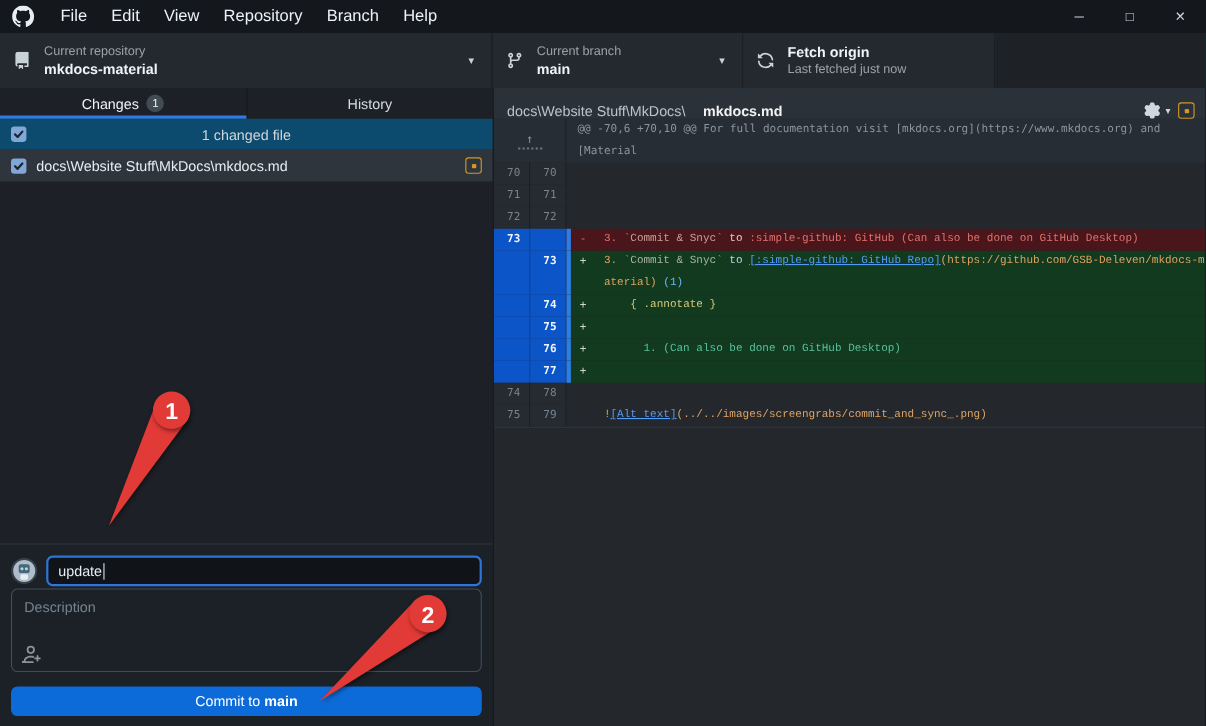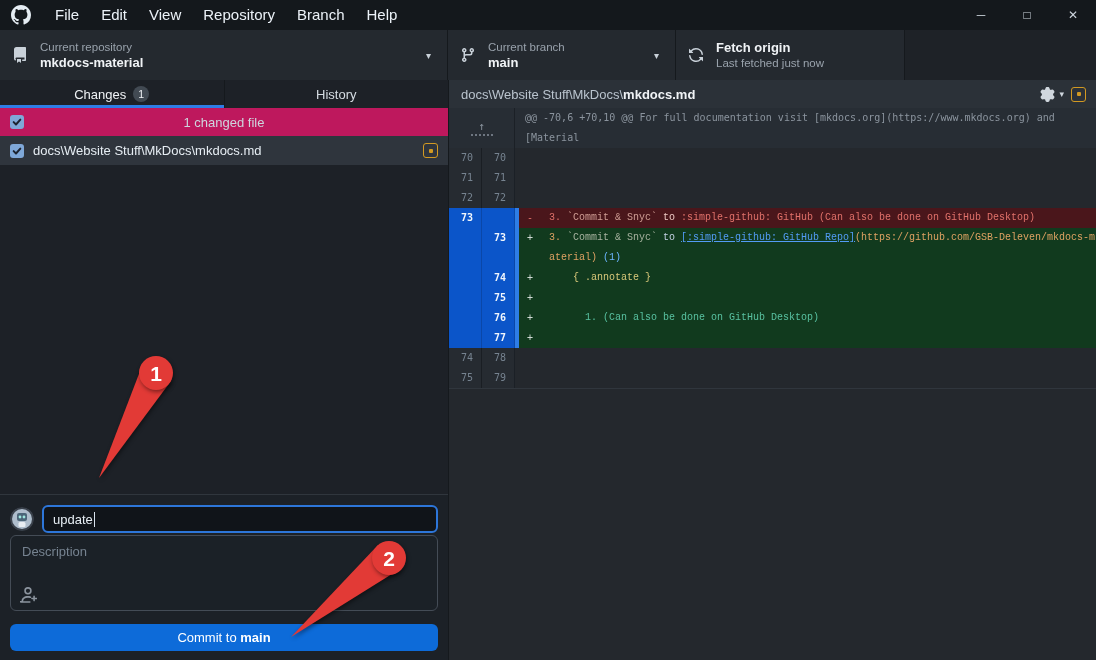--- a/index.html
+++ b/index.html
@@ -33,21 +33,21 @@
   .left-panel { position:absolute; top:80px; left:0; width:448px; bottom:0; background:#1d2127;
                 display:flex; flex-direction:column; }
   .tabs { display:flex; height:28px; flex:none; }
   .tab { flex:1; position:relative; display:flex; align-items:center; justify-content:center;
          font-size:13px; color:#d6dde3; }
   .tab.active { color:#f0f3f6; }
   .tab.active::after { content:""; position:absolute; left:0; right:0; bottom:0; height:3px; background:#2e7de6; }
   .tab-changes { border-right:1px solid #15191d; }
   .tab-badge { margin-left:7px; width:16px; height:16px; border-radius:50%; background:#424a53;
                color:#f0f3f6; font-size:10.5px; display:flex; align-items:center; justify-content:center; }
-  .list-header { height:28px; flex:none; background:#be185d; position:relative;
+  .list-header { height:28px; flex:none; background:#0c4a6e; position:relative;
                  display:flex; align-items:center; justify-content:center; }
   .list-header .label { font-size:13px; color:#ced6de; }
   .checkbox { width:14px; height:14px; border-radius:3px; background:#7fa8d8; display:flex;
               align-items:center; justify-content:center; flex:none; }
   .list-header .checkbox { position:absolute; left:10px; top:7px; }
   .file-row { height:29px; flex:none; background:#2f353d; display:flex; align-items:center;
               padding:0 10px; gap:9px; }
   .file-path { font-size:13px; color:#e6edf3; flex:1; white-space:nowrap; overflow:hidden; }
   .mod-icon { width:15px; height:15px; border:1.5px solid #d29922; border-radius:3px; position:relative; flex:none; }
   .mod-icon::after { content:""; position:absolute; left:50%; top:50%; width:4px; height:4px;
@@ -69,22 +69,22 @@
                        color:#adbac7; font-size:13px; padding:8px 11px; font-family:"Liberation Sans", sans-serif; }
   .description-input::placeholder { color:#768390; opacity:1; }
   .coauthor-btn { position:absolute; left:9px; bottom:7px; color:#8b949e; display:flex; }
   .commit-btn { display:block; width:100%; height:27px; margin-top:13px; background:#0d6bd9; border:none;
                 border-radius:6px; color:#fff; font-size:13px; font-family:"Liberation Sans", sans-serif; }
   .commit-btn b { font-weight:bold; }
 
   
   .diff-panel { position:absolute; top:80px; left:448px; right:0; bottom:0; background:#24282d;
                 border-left:1px solid #15191d; }
-  .diff-header { height:28px; background:#2b3138; display:flex; align-items:center; padding:0 10px 0 12px;
-                 font-size:13px; color:#bac4ce; }
+  .diff-header { height:28px; background:#2b3138; display:flex; align-items:flex-end; padding:0 10px 0 12px;
+                 font-size:13px; color:#bac4ce;gap:16px; }
   .diff-header .fname { font-weight:bold; color:#f0f3f6; }
   .diff-header-right { margin-left:auto; display:flex; align-items:center; gap:7px; }
   .gear-btn { display:flex; align-items:center; gap:4px; color:#d0d7de; }
   .gear-caret { font-size:9px; color:#d0d7de; }
 
   .diff-rows { border-bottom:1px solid #30363d; font-family:"DejaVu Sans Mono", monospace; font-size:10px; }
   .diff-row { display:flex; min-height:20px; line-height:20px; }
   .ln { width:33px; flex:none; text-align:right; padding-right:8px; color:#768390; background:#262b31; }
   .ln.old { border-right:1px solid rgba(16,20,24,.55); }
   .ln.new { border-right:1px solid #1b2026; }
@@ -338,20 +338,24 @@
           <div class="ln old">74</div>
           <div class="ln new">78</div>
           <div class="row-content">
             <span class="marker"></span>
             <span class="code"></span>
           </div>
         </div>
         <div class="diff-row t-context">
           <div class="ln old">75</div>
           <div class="ln new">79</div>
+          <div class="row-content">
+            <span class="marker"></span>
+            <span class="code"><span class="tk-orange">!</span><span class="tk-link">[Alt text]</span><span class="tk-orange">(../../images/screengrabs/commit_and_sync_.png)</span></span>
+          </div>
         </div>
       </div>
   </section>
 
   <svg class="annotations" width="1096" height="660" viewBox="0 0 1096 660">
     <g>
       <path class="arrow-shape" d="M99 478 L142 366 L171 381 Z"></path>
       <circle class="arrow-shape" cx="156" cy="373" r="17"></circle>
       <text class="arrow-num" x="156" y="381" id="arrow-label-1">1</text>
     </g>

